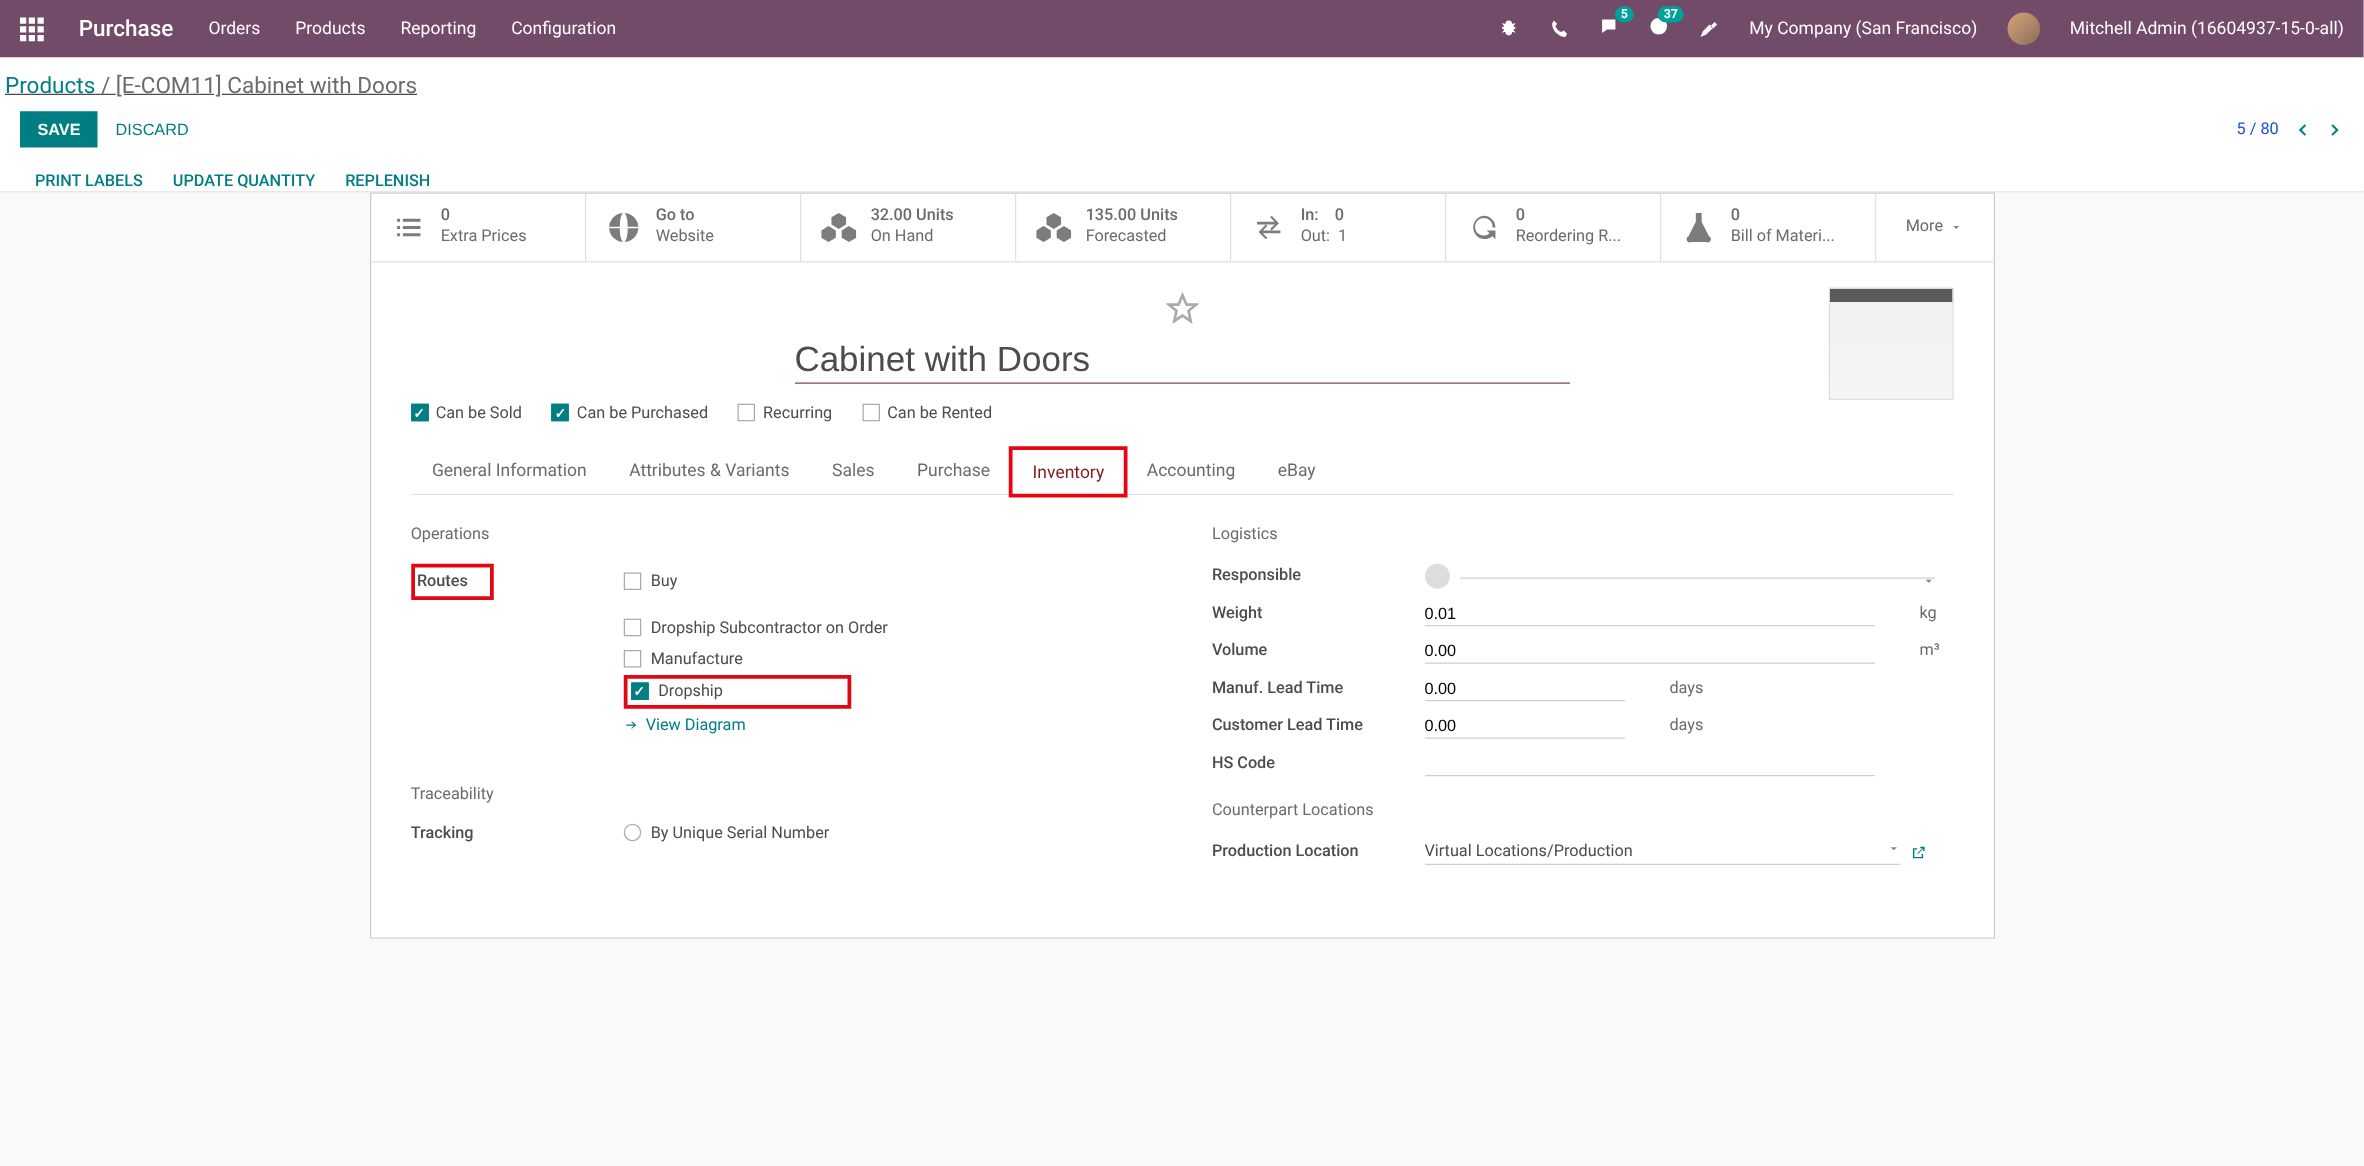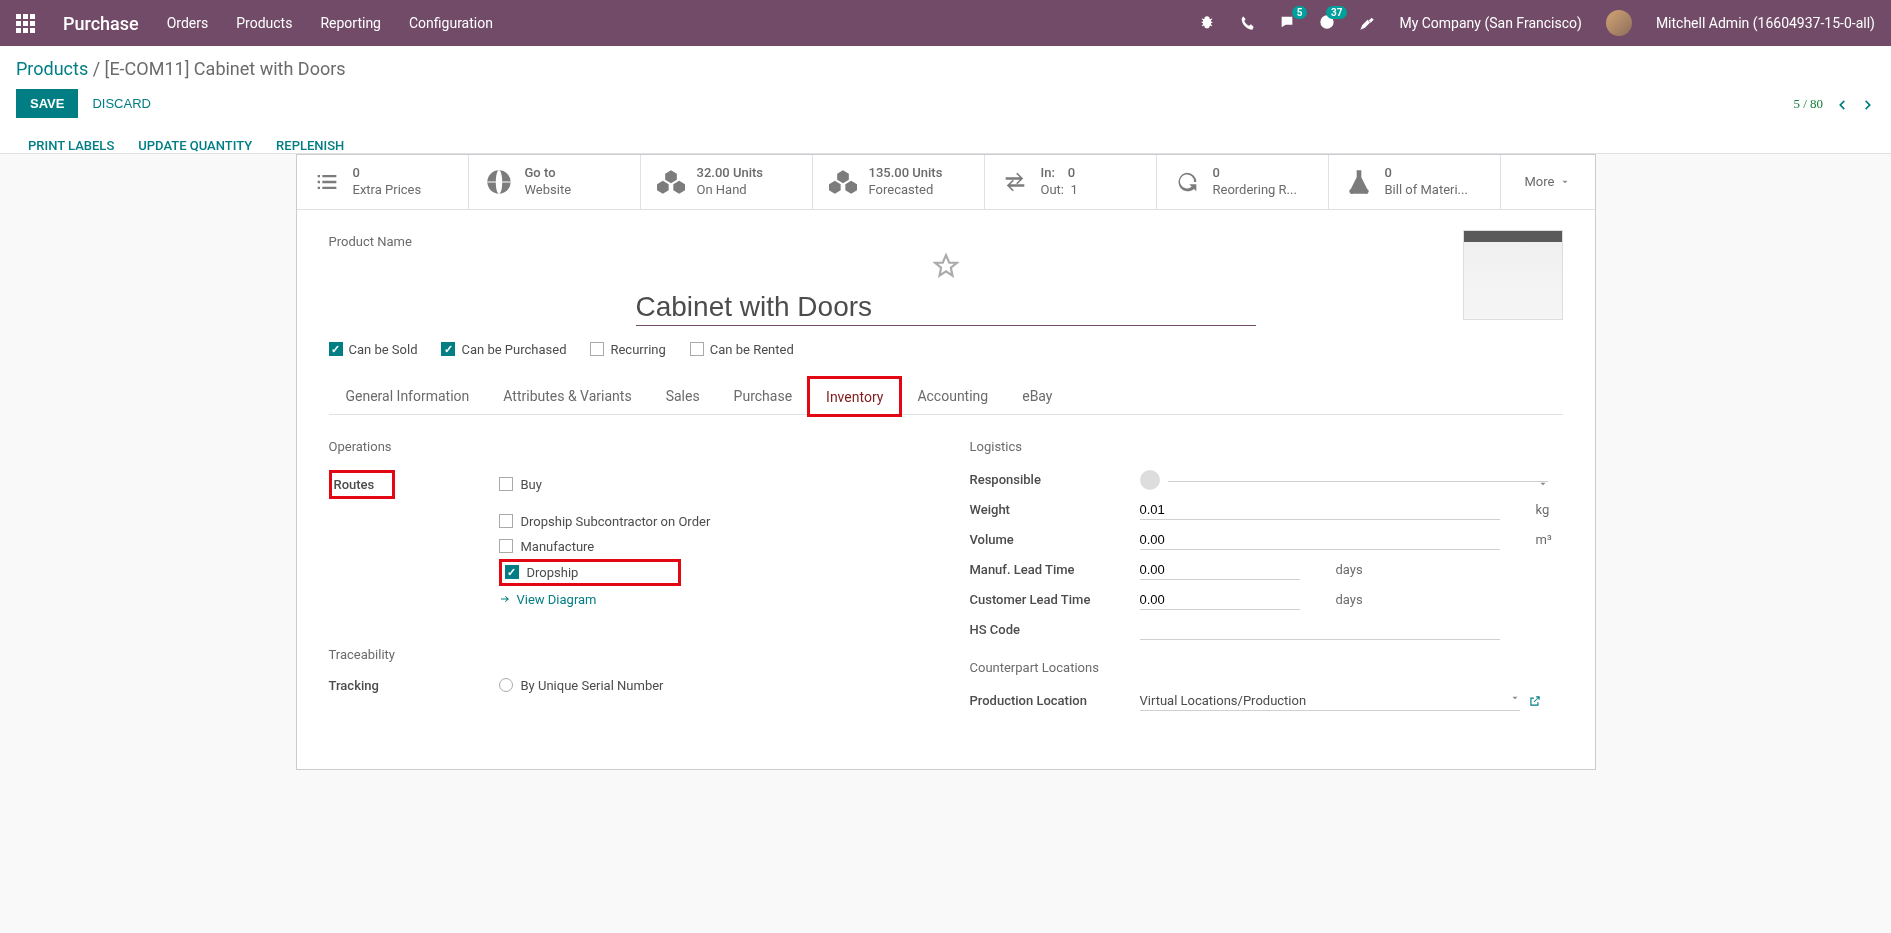--- a/index.html
+++ b/index.html
@@ -8,27 +8,27 @@
 .topbar-left { display: flex; align-items: center; gap: 28px; }
 .apps-icon { display: grid; grid-template-columns: repeat(3, 5px); grid-template-rows: repeat(3, 5px); gap: 2px; }
 .apps-icon span { background: #fff; width: 5px; height: 5px; }
 .brand { font-size: 18px; font-weight: 500; }
 .nav-item { color: #fff; cursor: pointer; font-size: 14px; }
 .topbar-right { margin-left: auto; display: flex; align-items: center; gap: 24px; font-size: 14px; }
 .badge { position: relative; }
 .badge-count { position: absolute; top: -8px; right: -12px; background: #00a09d; color: #fff; border-radius: 8px; font-size: 10px; padding: 1px 5px; font-weight: bold; }
 .avatar { width: 26px; height: 26px; border-radius: 50%; background: linear-gradient(135deg, #d4a574, #8b6d5c); }
 .icon-sm { width: 16px; height: 16px; fill: #fff; }
-.breadcrumb-bar { background: #fff; padding: 12px 16px 0; }
+.breadcrumb-bar { background: #fff; padding: 12px 4px 0; text-decoration: underline; }
 .breadcrumb { font-size: 18px; color: #6b6b6b; }
 .breadcrumb a { color: #017e84; text-decoration: none; }
 .actions-row { display: flex; align-items: center; padding: 10px 16px; background: #fff; }
 .btn-primary { background: #017e84; color: #fff; border: none; padding: 7px 14px; font-weight: bold; font-size: 13px; cursor: pointer; }
 .btn-link { background: none; border: none; color: #017e84; font-weight: 500; font-size: 13px; padding: 7px 14px; cursor: pointer; }
-.pager { margin-left: auto; display: flex; align-items: flex-end; gap: 12px; color: #15803d; font-family: Liberation Serif, serif; }
+.pager { margin-left: auto; display: flex; align-items: center; gap: 12px; color: #1d4ed8; }
 .pager-arrow { cursor: pointer; width: 14px; height: 14px; }
 .action-btns { display: flex; gap: 24px; padding: 10px 16px 0 28px; background: #fff; border-bottom: 1px solid #dee2e6; }
 .action-btn { color: #017e84; font-weight: 500; font-size: 13px; cursor: pointer; }
 .content-wrap { display: flex; justify-content: center; padding: 0; }
 .sheet { background: #fff; border: 1px solid #ccc; width: 1300px; margin: 0 auto; }
 .stat-row { display: flex; border-bottom: 1px solid #dee2e6; }
 .stat-box { flex: 1; display: flex; align-items: center; gap: 12px; padding: 10px 16px; border-right: 1px solid #dee2e6; cursor: pointer; }
 .stat-box:last-child { border-right: none; }
 .stat-icon { width: 28px; height: 28px; fill: #7c7c7c; flex-shrink: 0; }
 .stat-text { display: flex; flex-direction: column; font-size: 13px; color: #6b6b6b; line-height: 1.3; }
@@ -217,21 +217,20 @@
       <div class="stat-more">
         <span>More</span>
         <svg width="10" height="10" viewBox="0 0 24 24" fill="#888">
             <path d="M6 9l6 6 6-6z"></path>
           </svg>
       </div>
     </div>
 
     <div class="form-body">
       <div class="product-img"></div>
-      <div class="field-label">Product Name</div>
       <div class="title-row">
         <svg class="star" viewBox="0 0 24 24">
             <path d="M12 2l3 7h7l-5.5 4.5L18 21l-6-4-6 4 1.5-7.5L2 9h7z"></path>
           </svg>
         <input class="title-input" value="Cabinet with Doors" style="">
       </div>
       <div class="check-row">
         <label class="check-item">
             <span class="chk checked"></span>
             <span>Can be Sold</span>

